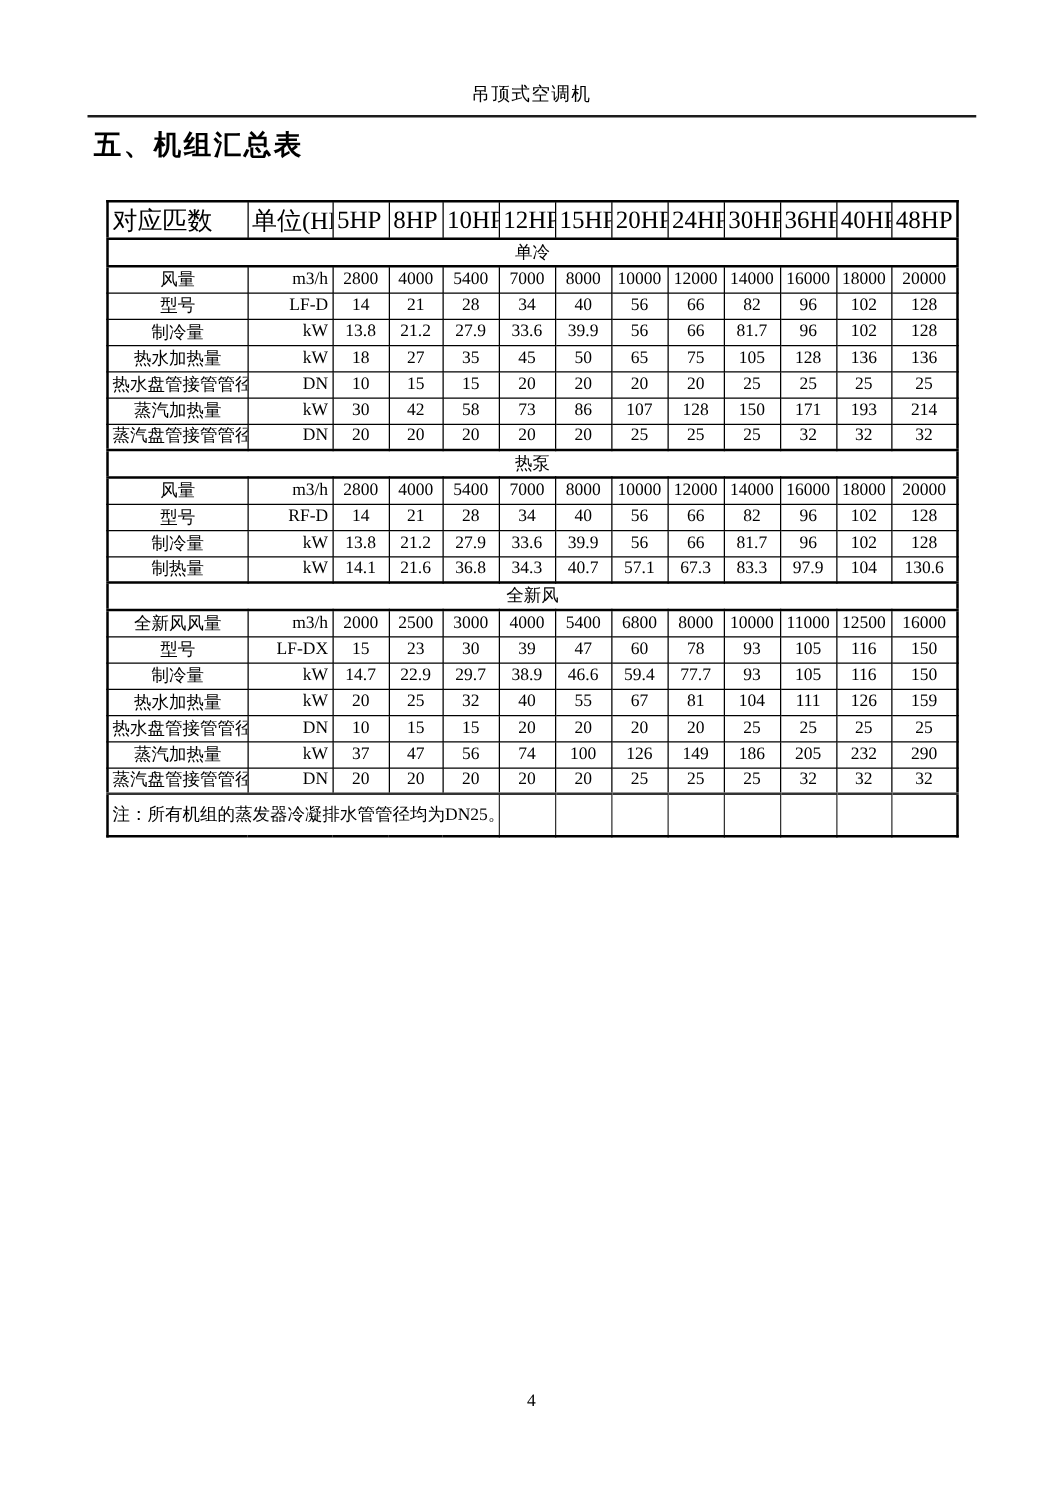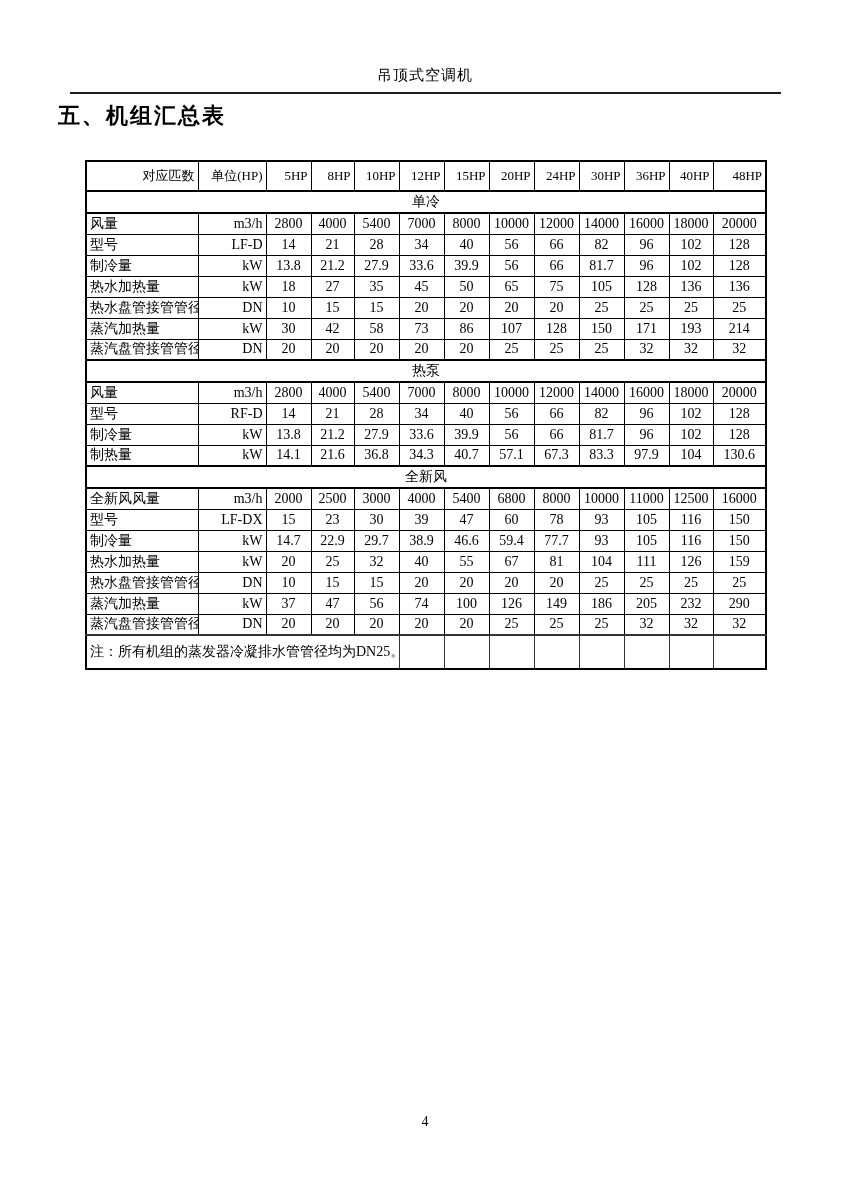--- a/index.html
+++ b/index.html
@@ -25,21 +25,21 @@
     position: absolute;
     top: 92px;
     left: 70px;
     width: 711px;
     height: 2px;
     background: #1c1c1c;
   }
   .page-title {
     position: absolute;
     top: 101px;
-    left: 58px;
+    left: 75px;
     font-size: 22px;
     font-weight: 700;
     letter-spacing: 2px;
   }
   table.summary {
     position: absolute;
     top: 160px;
     left: 85px;
     width: 680px;
     border-collapse: collapse;
@@ -50,26 +50,26 @@
   table.summary th, table.summary td {
     border: 1px solid #000;
     padding: 0 3px;
     overflow: hidden;
     white-space: nowrap;
     vertical-align: middle;
   }
   table.summary thead th {
     height: 28px;
     font-weight: normal;
-    font-size: 13px;
-    text-align: right;
+    font-size: 20px;
+    text-align: left;
     font-family: Liberation Serif, serif;
   }
   tr.data-row { height: 21px; }
-  td.row-label { text-align: left; }
+  td.row-label { text-align: center; }
   td.row-unit  { text-align: right; }
   td.cell-value { text-align: center; }
   tr.section-row td {
     height: 20px;
     text-align: center;
     border-top: 2px solid #000;
     border-bottom: 2px solid #000;
   }
   tr.note-row td {
     height: 32px;

